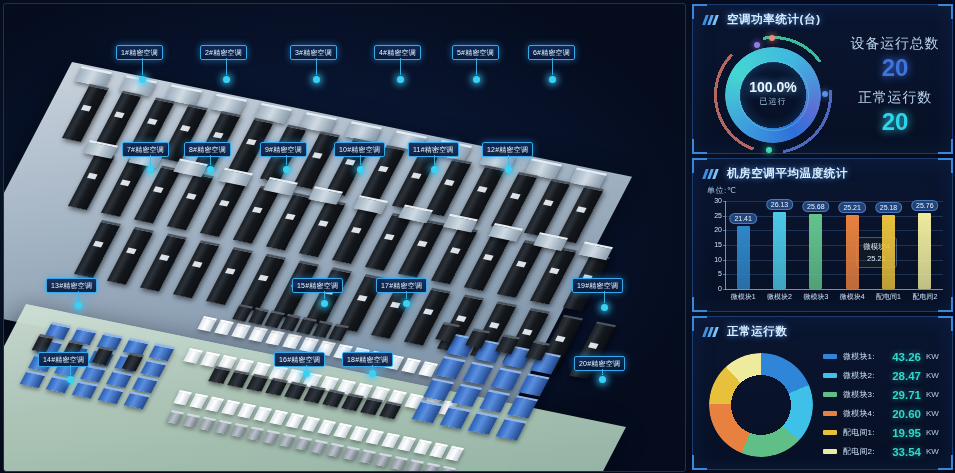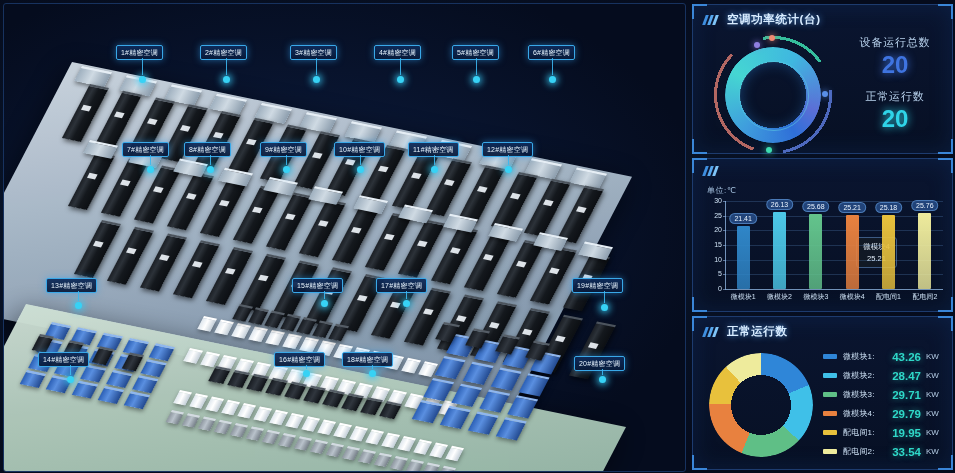--- a/index.html
+++ b/index.html
@@ -85,21 +85,21 @@
     -webkit-mask:radial-gradient(circle, transparent 33px, #000 33px, #000 48px, transparent 48px);
     mask:radial-gradient(circle, transparent 33px, #000 33px, #000 48px, transparent 48px);
     filter:drop-shadow(0 0 9px rgba(70,160,230,.75));}
   #ringInner{left:30px;top:30px;width:68px;height:68px;border:1px solid rgba(90,200,225,.6);
     box-shadow:inset 0 0 14px rgba(40,120,200,.45);}
   .gdot{position:absolute;width:6px;height:6px;border-radius:50%;}
   #gtxt{position:absolute;left:0;top:48px;width:128px;text-align:center;}
   #gtxt .pct{font-size:14px;color:#e9f6ff;font-weight:bold;text-shadow:0 0 8px rgba(110,200,255,.9);}
   #gtxt .sub{font-size:8px;color:#9dc5e8;margin-top:1px;letter-spacing:1px;}
   .statblk{position:absolute;text-align:center;}
-  .statblk .lab{font-size:11px;color:#b9d3ee;letter-spacing:.8px;}
+  .statblk .lab{font-size:14px;color:#b9d3ee;letter-spacing:.8px;}
   .statblk .num{font-size:24px;font-weight:bold;line-height:26px;margin-top:2px;}
 
   
   #unitLbl{position:absolute;left:14px;top:26px;font-size:8px;color:#a9c6e4;letter-spacing:.5px;}
   #barArea{position:absolute;left:12px;top:42px;width:238px;height:88px;}
   .gl{position:absolute;left:20px;width:218px;height:1px;background:rgba(90,135,195,.28);}
   .ytk{position:absolute;left:0;width:17px;text-align:right;font-size:7px;color:#cfe2f5;
        transform:translateY(-4px);}
   .tick{position:absolute;left:18px;width:3px;height:1px;background:rgba(150,185,230,.6);}
   #axisY{position:absolute;left:20px;top:0;width:1px;height:88px;background:rgba(150,190,235,.75);}
@@ -444,20 +444,24 @@
     </div>
 
     <div id="gaugeWrap">
       <div class="ring" id="ringOuter"></div>
       <div class="ring" id="ringMain"></div>
       <div class="ring" id="ringInner"></div>
       <div class="gdot" style="left:60px;top:4px;background:#f08a72;box-shadow:0 0 7px #f08a72;"></div>
       <div class="gdot" style="left:45px;top:11px;background:#8f7fe0;box-shadow:0 0 6px #8f7fe0;"></div>
       <div class="gdot" style="left:113px;top:60px;background:#5a8fe8;box-shadow:0 0 7px #5a8fe8;"></div>
       <div class="gdot" style="left:57px;top:116px;background:#3ddcb0;box-shadow:0 0 7px #3ddcb0;"></div>
+      <div id="gtxt">
+        <div class="pct">100.0%</div>
+        <div class="sub">已运行</div>
+      </div>
     </div>
 
     <div class="statblk" style="left:152px;top:30px;width:100px;">
       <div class="lab">设备运行总数</div>
       <div class="num" id="numTotal" style="color: rgb(63, 116, 224); text-shadow: rgb(63, 116, 224) 0px 0px 9px;">20</div>
     </div>
     <div class="statblk" style="left:152px;top:84px;width:100px;">
       <div class="lab">正常运行数</div>
       <div class="num" id="numNormal" style="color: rgb(47, 212, 232); text-shadow: rgb(47, 212, 232) 0px 0px 9px;">20</div>
     </div>
@@ -465,20 +469,21 @@
 
   <div class="panel" id="p2" style="left:692px;top:158px;width:259px;height:152px;">
     <span class="corner-tr"></span>
       <span class="corner-bl"></span>
     <div class="ptitle">
       <span class="slashes">
           <i></i>
           <i></i>
           <i></i>
         </span>
+      <span>机房空调平均温度统计</span>
     </div>
     <div id="unitLbl">单位:℃</div>
     <div id="barArea">
       <div id="axisY"></div>
       <div id="axisX"></div>
       <div id="tooltip" style="left: 151.167px; top: 36px;">
         <div>微模块4</div>
         <div class="v">25.21</div>
       </div>
     <div class="ytk" style="top: 88px;">0</div>
@@ -551,21 +556,21 @@
         </div>
         <div class="lrow">
           <div class="sw" style="background: rgb(95, 191, 134);"></div>
           <div class="lname">微模块3:</div>
           <div class="lval">29.71</div>
           <div class="lunit">KW</div>
         </div>
         <div class="lrow">
           <div class="sw" style="background: rgb(232, 129, 63);"></div>
           <div class="lname">微模块4:</div>
-          <div class="lval">29.79</div>
+          <div class="lval">20.60</div>
           <div class="lunit">KW</div>
         </div>
         <div class="lrow">
           <div class="sw" style="background: rgb(232, 193, 60);"></div>
           <div class="lname">配电间1:</div>
           <div class="lval">19.95</div>
           <div class="lunit">KW</div>
         </div>
         <div class="lrow">
           <div class="sw" style="background: rgb(238, 235, 156);"></div>

